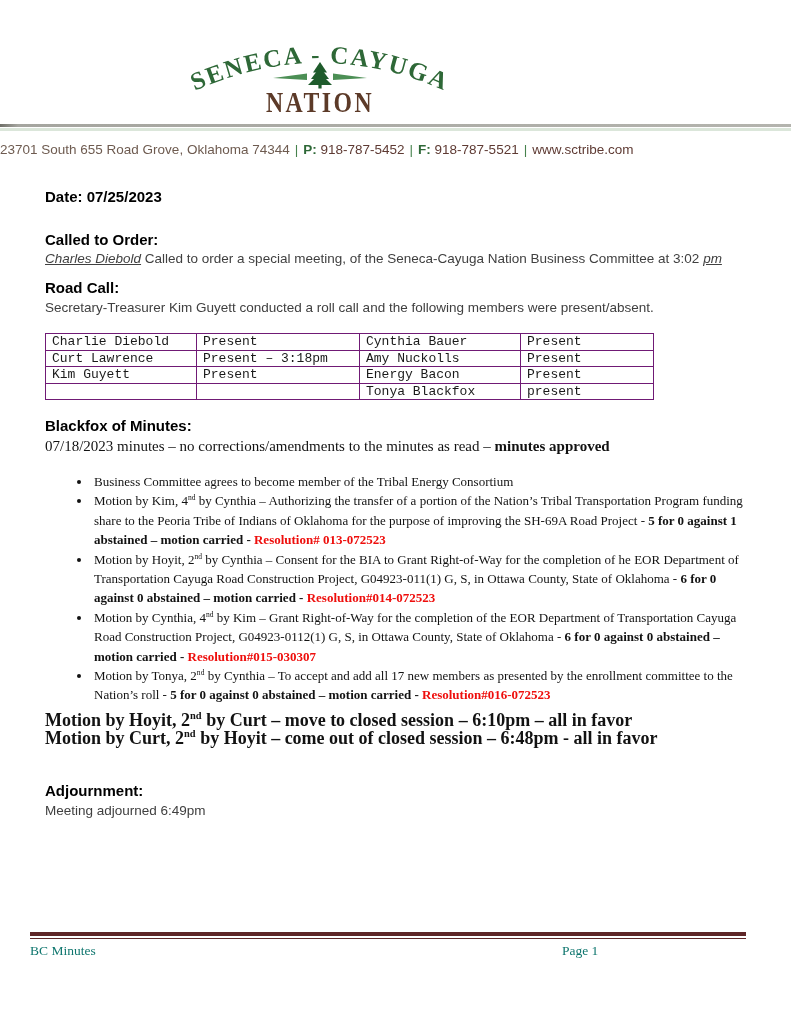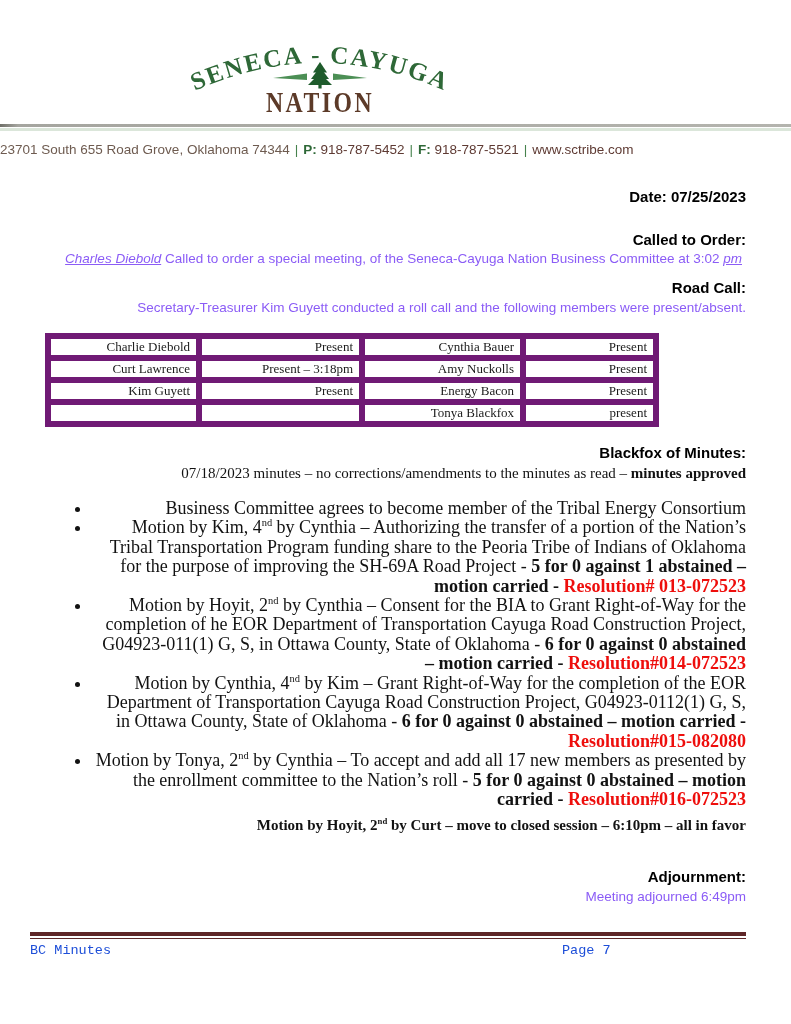--- a/index.html
+++ b/index.html
@@ -29,47 +29,47 @@
   .hr2{height:3px;background:#dbe6da;margin-top:1px;}
 
   
   .contact{position:absolute;top:142px;left:0;font-size:13.5px;line-height:16px;
            color:var(--addr-brown);white-space:nowrap;}
   .contact .pipe{color:var(--pipe-green);padding:0 5px;}
   .contact .label{color:var(--label-green);font-weight:bold;}
   .contact .num{color:var(--num-maroon);}
 
   
-  main{position:absolute;top:188px;left:45px;width:701px;display:block;text-align:right;}
-  .body-p{font-size:13.5px;line-height:17px;margin-top:1px;color:#8b5cf6;}
+  main{position:absolute;top:188px;left:45px;width:701px;display:block;}
+  .body-p{font-size:13.5px;line-height:17px;margin-top:1px;color:#404040;}
   .cto-h{margin-top:25px;}
   .cto-p{width:697px;}
   .roll-h{margin-top:12px;}
   .roll-p{margin-top:2px;}
   .roll-table{border-collapse:collapse;margin-top:17px;table-layout:fixed;width:608px;}
-  .roll-table td{border:6px solid #701a75;font-family:Liberation Serif, serif;
+  .roll-table td{border:1px solid #701a75;font-family:Liberation Mono, monospace;
                  font-size:13px;height:15.5px;padding:0 6px;white-space:nowrap;overflow:hidden;color:#1a1a1a;}
   .appr-h{margin-top:17px;}
   .intro{font-size:15px;line-height:19px;margin-top:2px;}
-  .bullets{margin:16px 0 0 0;padding-left:47px;font-size:18px;line-height:19.4px;}
+  .bullets{margin:16px 0 0 0;padding-left:47px;font-size:13px;line-height:19.4px;}
   .bullets li{padding-left:2px;}
-  .motions{margin-top:6px;font-size:15px;line-height:18.6px;}
+  .motions{margin-top:6px;font-size:18px;line-height:18.6px;}
   .motions p{font-weight:bold;}
   .adj-h{margin-top:34px;}
   .adj-p{margin-top:2px;}
   .b{font-weight:bold;}
   .red{font-weight:bold;color:var(--accent-red);}
   .ul-it{font-style:italic;text-decoration:underline;}
   sup{font-size:0.58em;line-height:0;vertical-align:super;}
 
   
   .footer{position:absolute;top:932px;left:30px;width:716px;}
   .f-rule{height:7px;border-top:4px solid var(--footer-maroon);border-bottom:1px solid var(--footer-maroon);
           box-sizing:border-box;background:#fff;}
-  .f-text{margin-top:4px;position:relative;font-size:13.5px;color:#1d4ed8;font-family:Liberation Mono, monospace;}
+  .f-text{margin-top:4px;position:relative;font-size:13.5px;color:#0f766e;}
   .f-right{position:absolute;left:532px;top:0;}
 </style>
 </head>
 <body>
 
 <div class="page">
 
   <div class="logo-wrap">
     <svg viewBox="0 0 300 96" width="300" height="96">
       <defs>
@@ -139,33 +139,34 @@
         </tbody>
     </table>
 
     <p class="h sans appr-h">Blackfox of Minutes:</p>
     <p class="serif intro"><span>07/18/2023 minutes – no corrections/amendments to the minutes as read – </span><span class="b">minutes approved</span></p>
 
     <ul class="bullets serif">
         <li><span>Business Committee agrees to become member of the Tribal Energy Consortium</span></li>
         <li><span>Motion by Kim, 4</span><sup>nd</sup><span> by Cynthia – Authorizing the transfer of a portion of the Nation’s Tribal Transportation Program funding share to the Peoria Tribe of Indians of Oklahoma for the purpose of improving the SH-69A Road Project - </span><span class="b">5 for 0 against 1 abstained – motion carried - </span><span class="red">Resolution# 013-072523</span></li>
         <li><span>Motion by Hoyit, 2</span><sup>nd</sup><span> by Cynthia – Consent for the BIA to Grant Right-of-Way for the completion of he EOR Department of Transportation Cayuga Road Construction Project, G04923-011(1) G, S, in Ottawa County, State of Oklahoma - </span><span class="b">6 for 0 against 0 abstained – motion carried - </span><span class="red">Resolution#014-072523</span></li>
-        <li><span>Motion by Cynthia, 4</span><sup>nd</sup><span> by Kim – Grant Right-of-Way for the completion of the EOR Department of Transportation Cayuga Road Construction Project, G04923-0112(1) G, S, in Ottawa County, State of Oklahoma - </span><span class="b">6 for 0 against 0 abstained – motion carried - </span><span class="red">Resolution#015-082080</span></li>
+        <li><span>Motion by Cynthia, 4</span><sup>nd</sup><span> by Kim – Grant Right-of-Way for the completion of the EOR Department of Transportation Cayuga Road Construction Project, G04923-0112(1) G, S, in Ottawa County, State of Oklahoma - </span><span class="b">6 for 0 against 0 abstained – motion carried - </span><span class="red">Resolution#015-030307</span></li>
         <li><span>Motion by Tonya, 2</span><sup>nd</sup><span> by Cynthia – To accept and add all 17 new members as presented by the enrollment committee to the Nation’s roll - </span><span class="b">5 for 0 against 0 abstained – motion carried - </span><span class="red">Resolution#016-072523</span></li>
       </ul>
 
     <div class="motions serif">
         <p><span class="b">Motion by Hoyit, 2</span><sup class="b">nd</sup><span class="b"> by Curt – move to closed session – 6:10pm – all in favor</span></p>
+        <p><span class="b">Motion by Curt, 2</span><sup class="b">nd</sup><span class="b"> by Hoyit – come out of closed session – 6:48pm - all in favor</span></p>
       </div>
 
     <p class="h sans adj-h">Adjournment:</p>
     <p class="sans body-p adj-p">Meeting adjourned 6:49pm</p>
   </main>
 
   <div class="footer">
     <div class="f-rule"></div>
     <div class="f-text serif">
       <span>BC Minutes</span>
-      <span class="f-right">Page 7</span>
+      <span class="f-right">Page 1</span>
     </div>
   </div>
 
 </div>
 
 </body></html>

